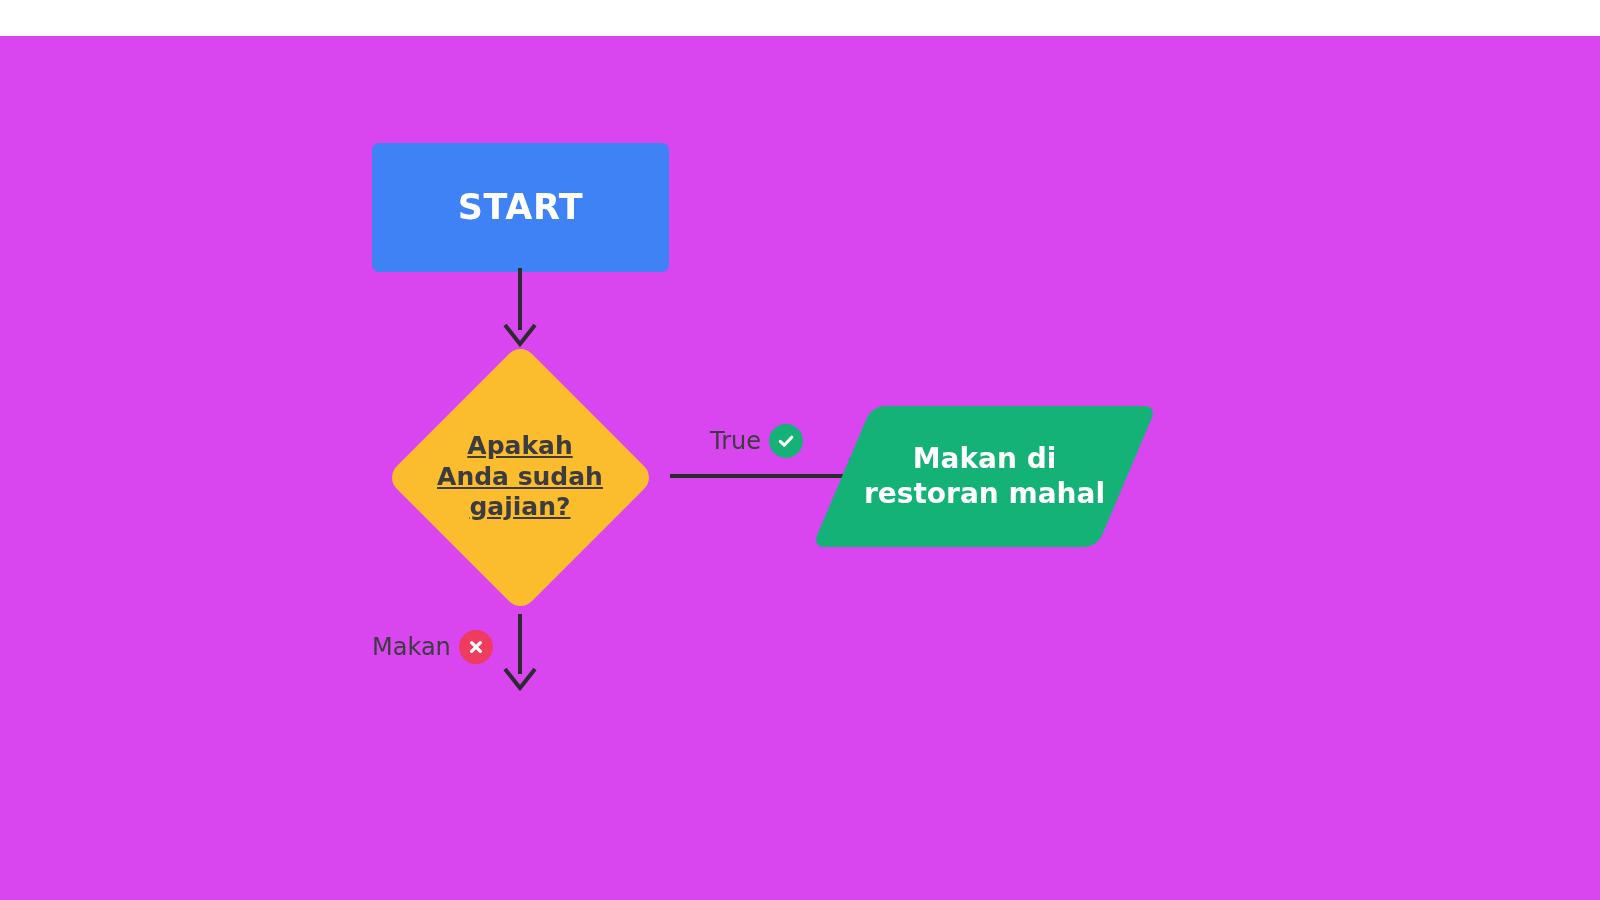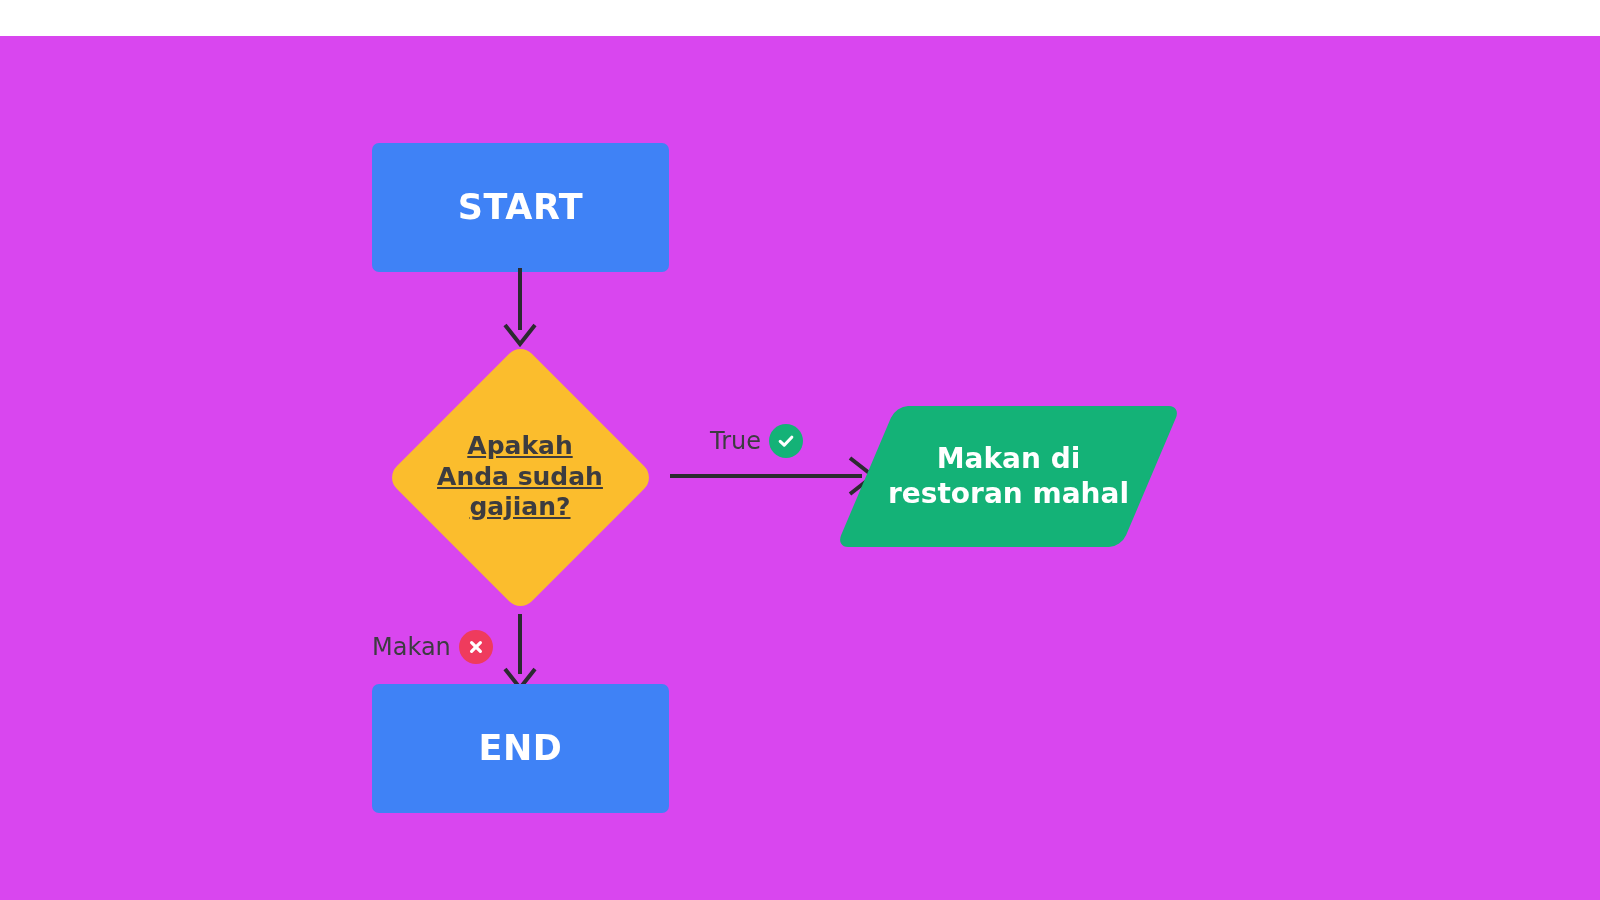--- a/index.html
+++ b/index.html
@@ -83,21 +83,21 @@
   #node-decision .node-label {
     color: #3c3c40;
     font-size: 25px;
     font-weight: 700;
     width: 230px;
     text-decoration: underline;
   }
 
   
   #node-action {
-    left: 836px;
+    left: 812px;
     top: 370px;
     width: 345px;
     height: 141px;
   }
   #node-action .para-shape {
     position: absolute;
     left: 30px;
     top: 0;
     width: 285px;
     height: 141px;
@@ -194,17 +194,14 @@
         <path d="M5.6 5.6 L14.4 14.4 M14.4 5.6 L5.6 14.4" fill="none" stroke="#ffffff" stroke-width="3.2" stroke-linecap="round"></path>
       </svg>
     </span>
   </div>
 
   <svg class="connector" id="connector-decision-end" viewBox="0 0 50 78" width="50" height="78">
     <line x1="25" y1="0" x2="25" y2="60" stroke="#2b2b30" stroke-width="4"></line>
     <path d="M 10 55 L 25 74 L 40 55" fill="none" stroke="#2b2b30" stroke-width="4" stroke-linecap="butt" stroke-linejoin="miter"></path>
   </svg>
 
-  <div class="node terminator" id="node-end" style="background:#3f82f6;">
-    <span class="node-label">END</span>
-  </div>
 
 </div>
 
 </body></html>

